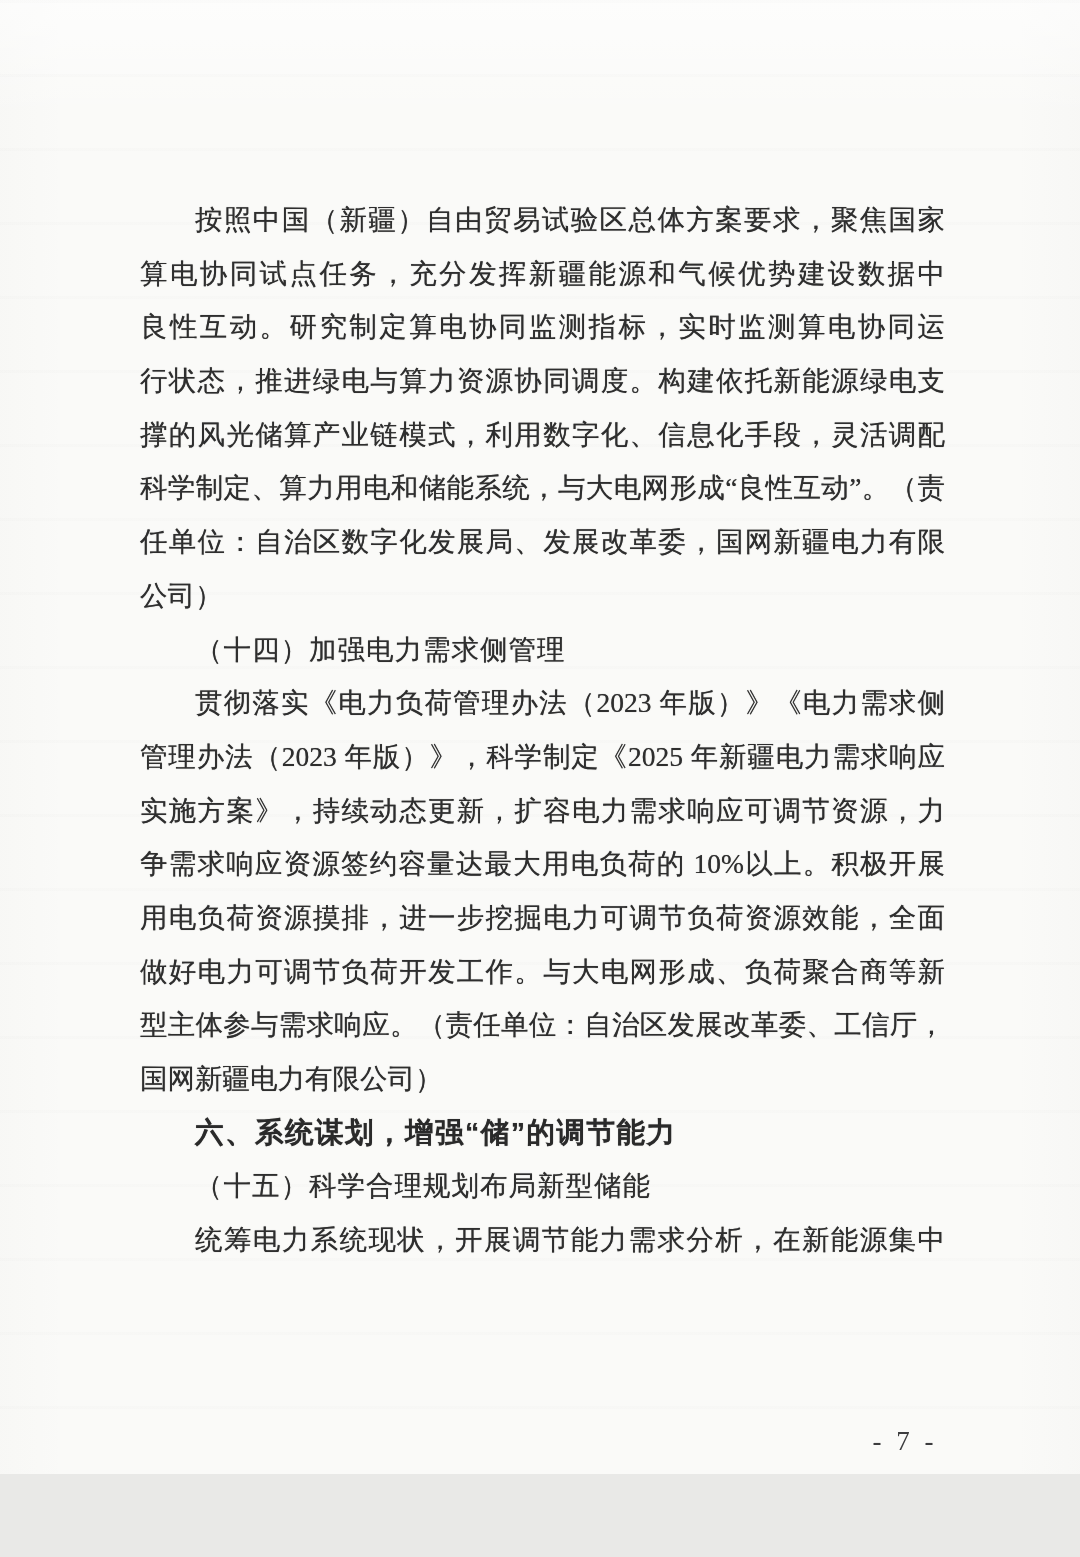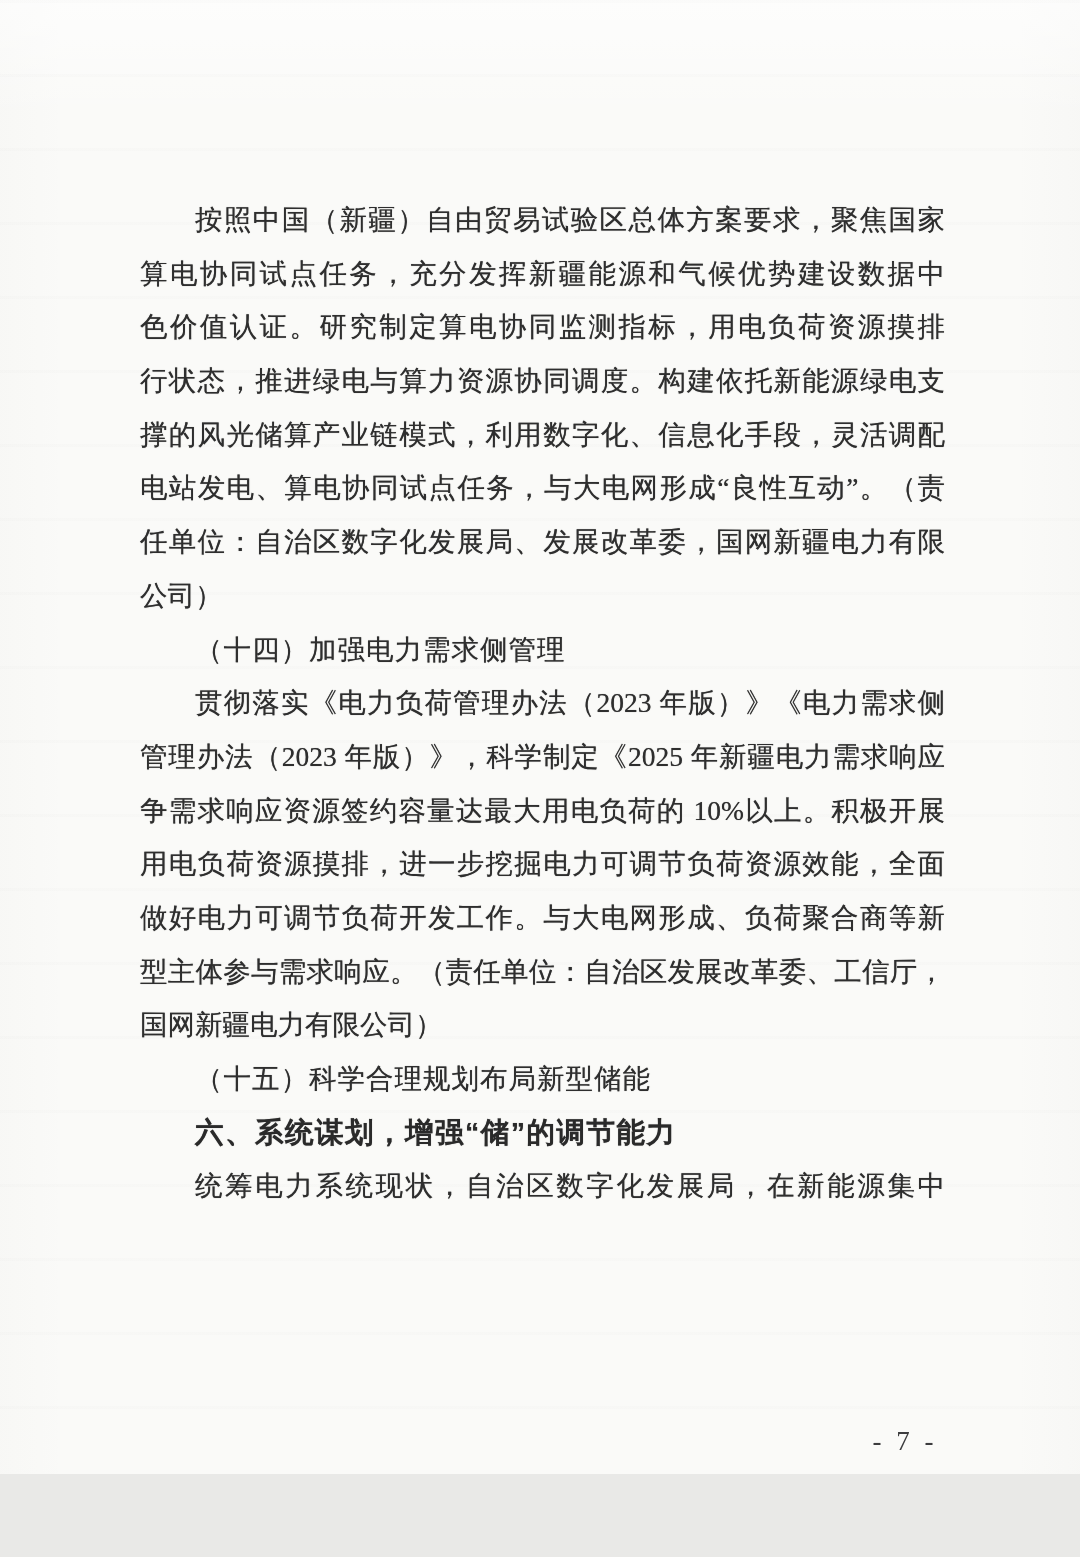--- a/index.html
+++ b/index.html
@@ -78,38 +78,39 @@
 </head>
 <body>
 
 <div class="page">
   <div class="scan-texture"></div>
 
   <div class="text-block">
 
     <div class="line indent justify">按照中国（新疆）自由贸易试验区总体方案要求，聚焦国家</div>
     <div class="line justify">算电协同试点任务，充分发挥新疆能源和气候优势建设数据中</div>
-    <div class="line justify">色价值认证。研究制定算电协同监测指标，用电负荷资源摸排</div>
+    <div class="line justify">良性互动。研究制定算电协同监测指标，实时监测算电协同运</div>
     <div class="line justify">行状态，推进绿电与算力资源协同调度。构建依托新能源绿电支</div>
     <div class="line justify">撑的风光储算产业链模式，利用数字化、信息化手段，灵活调配</div>
-    <div class="line justify">电站发电、算电协同试点任务，与大电网形成“良性互动”。（责</div>
+    <div class="line justify">科学制定、算力用电和储能系统，与大电网形成“良性互动”。（责</div>
     <div class="line justify">任单位：自治区数字化发展局、发展改革委，国网新疆电力有限</div>
     <div class="line">公司）</div>
 
     <div class="line indent sub-heading">（十四）加强电力需求侧管理</div>
 
     <div class="line indent justify">贯彻落实《电力负荷管理办法（2023 年版）》《电力需求侧</div>
     <div class="line justify">管理办法（2023 年版）》，科学制定《2025 年新疆电力需求响应</div>
+    <div class="line justify">实施方案》，持续动态更新，扩容电力需求响应可调节资源，力</div>
     <div class="line justify">争需求响应资源签约容量达最大用电负荷的 10%以上。积极开展</div>
     <div class="line justify">用电负荷资源摸排，进一步挖掘电力可调节负荷资源效能，全面</div>
     <div class="line justify">做好电力可调节负荷开发工作。与大电网形成、负荷聚合商等新</div>
     <div class="line justify">型主体参与需求响应。（责任单位：自治区发展改革委、工信厅，</div>
     <div class="line">国网新疆电力有限公司）</div>
 
+    <div class="line indent bold-heading">六、系统谋划，增强“储”的调节能力</div>
+
     <div class="line indent sub-heading">（十五）科学合理规划布局新型储能</div>
 
-    <div class="line indent bold-heading">六、系统谋划，增强“储”的调节能力</div>
-
-    <div class="line indent justify">统筹电力系统现状，自治区数字化发展局，在新能源集中</div>
+    <div class="line indent justify">统筹电力系统现状，开展调节能力需求分析，在新能源集中</div>
   </div>
 
   <div class="page-number">- 7 -</div>
 </div>
 
 </body></html>

